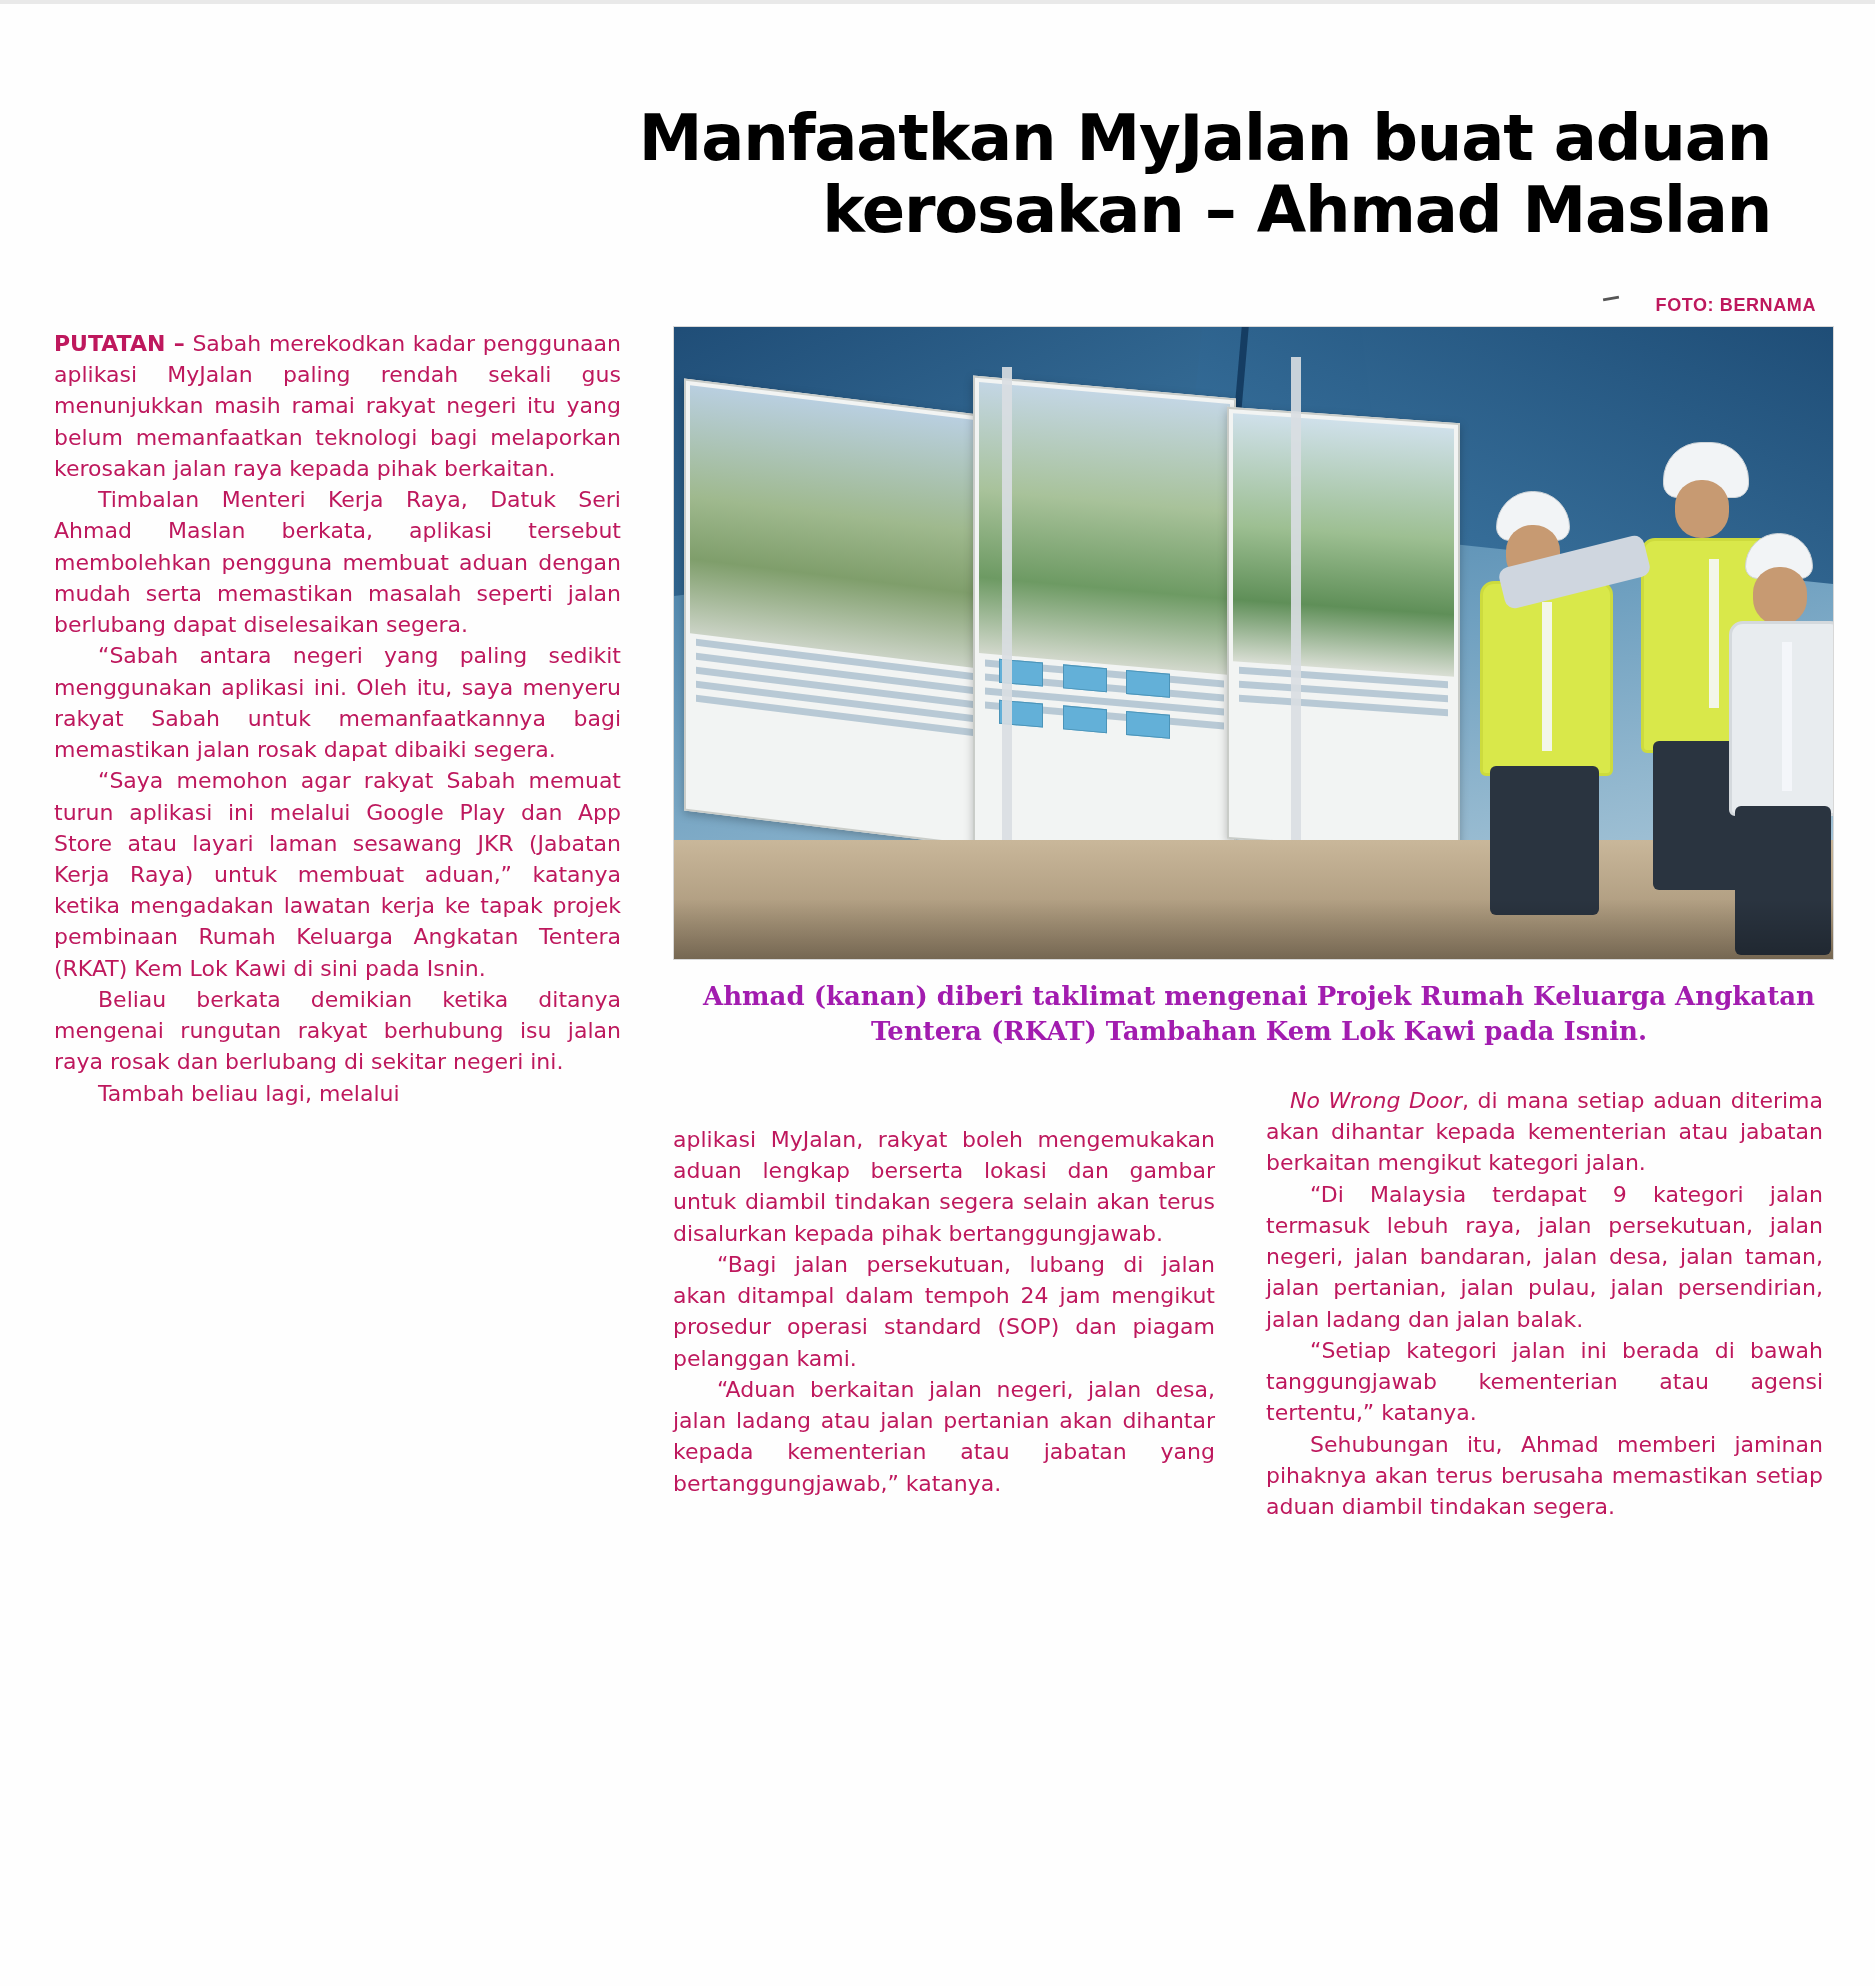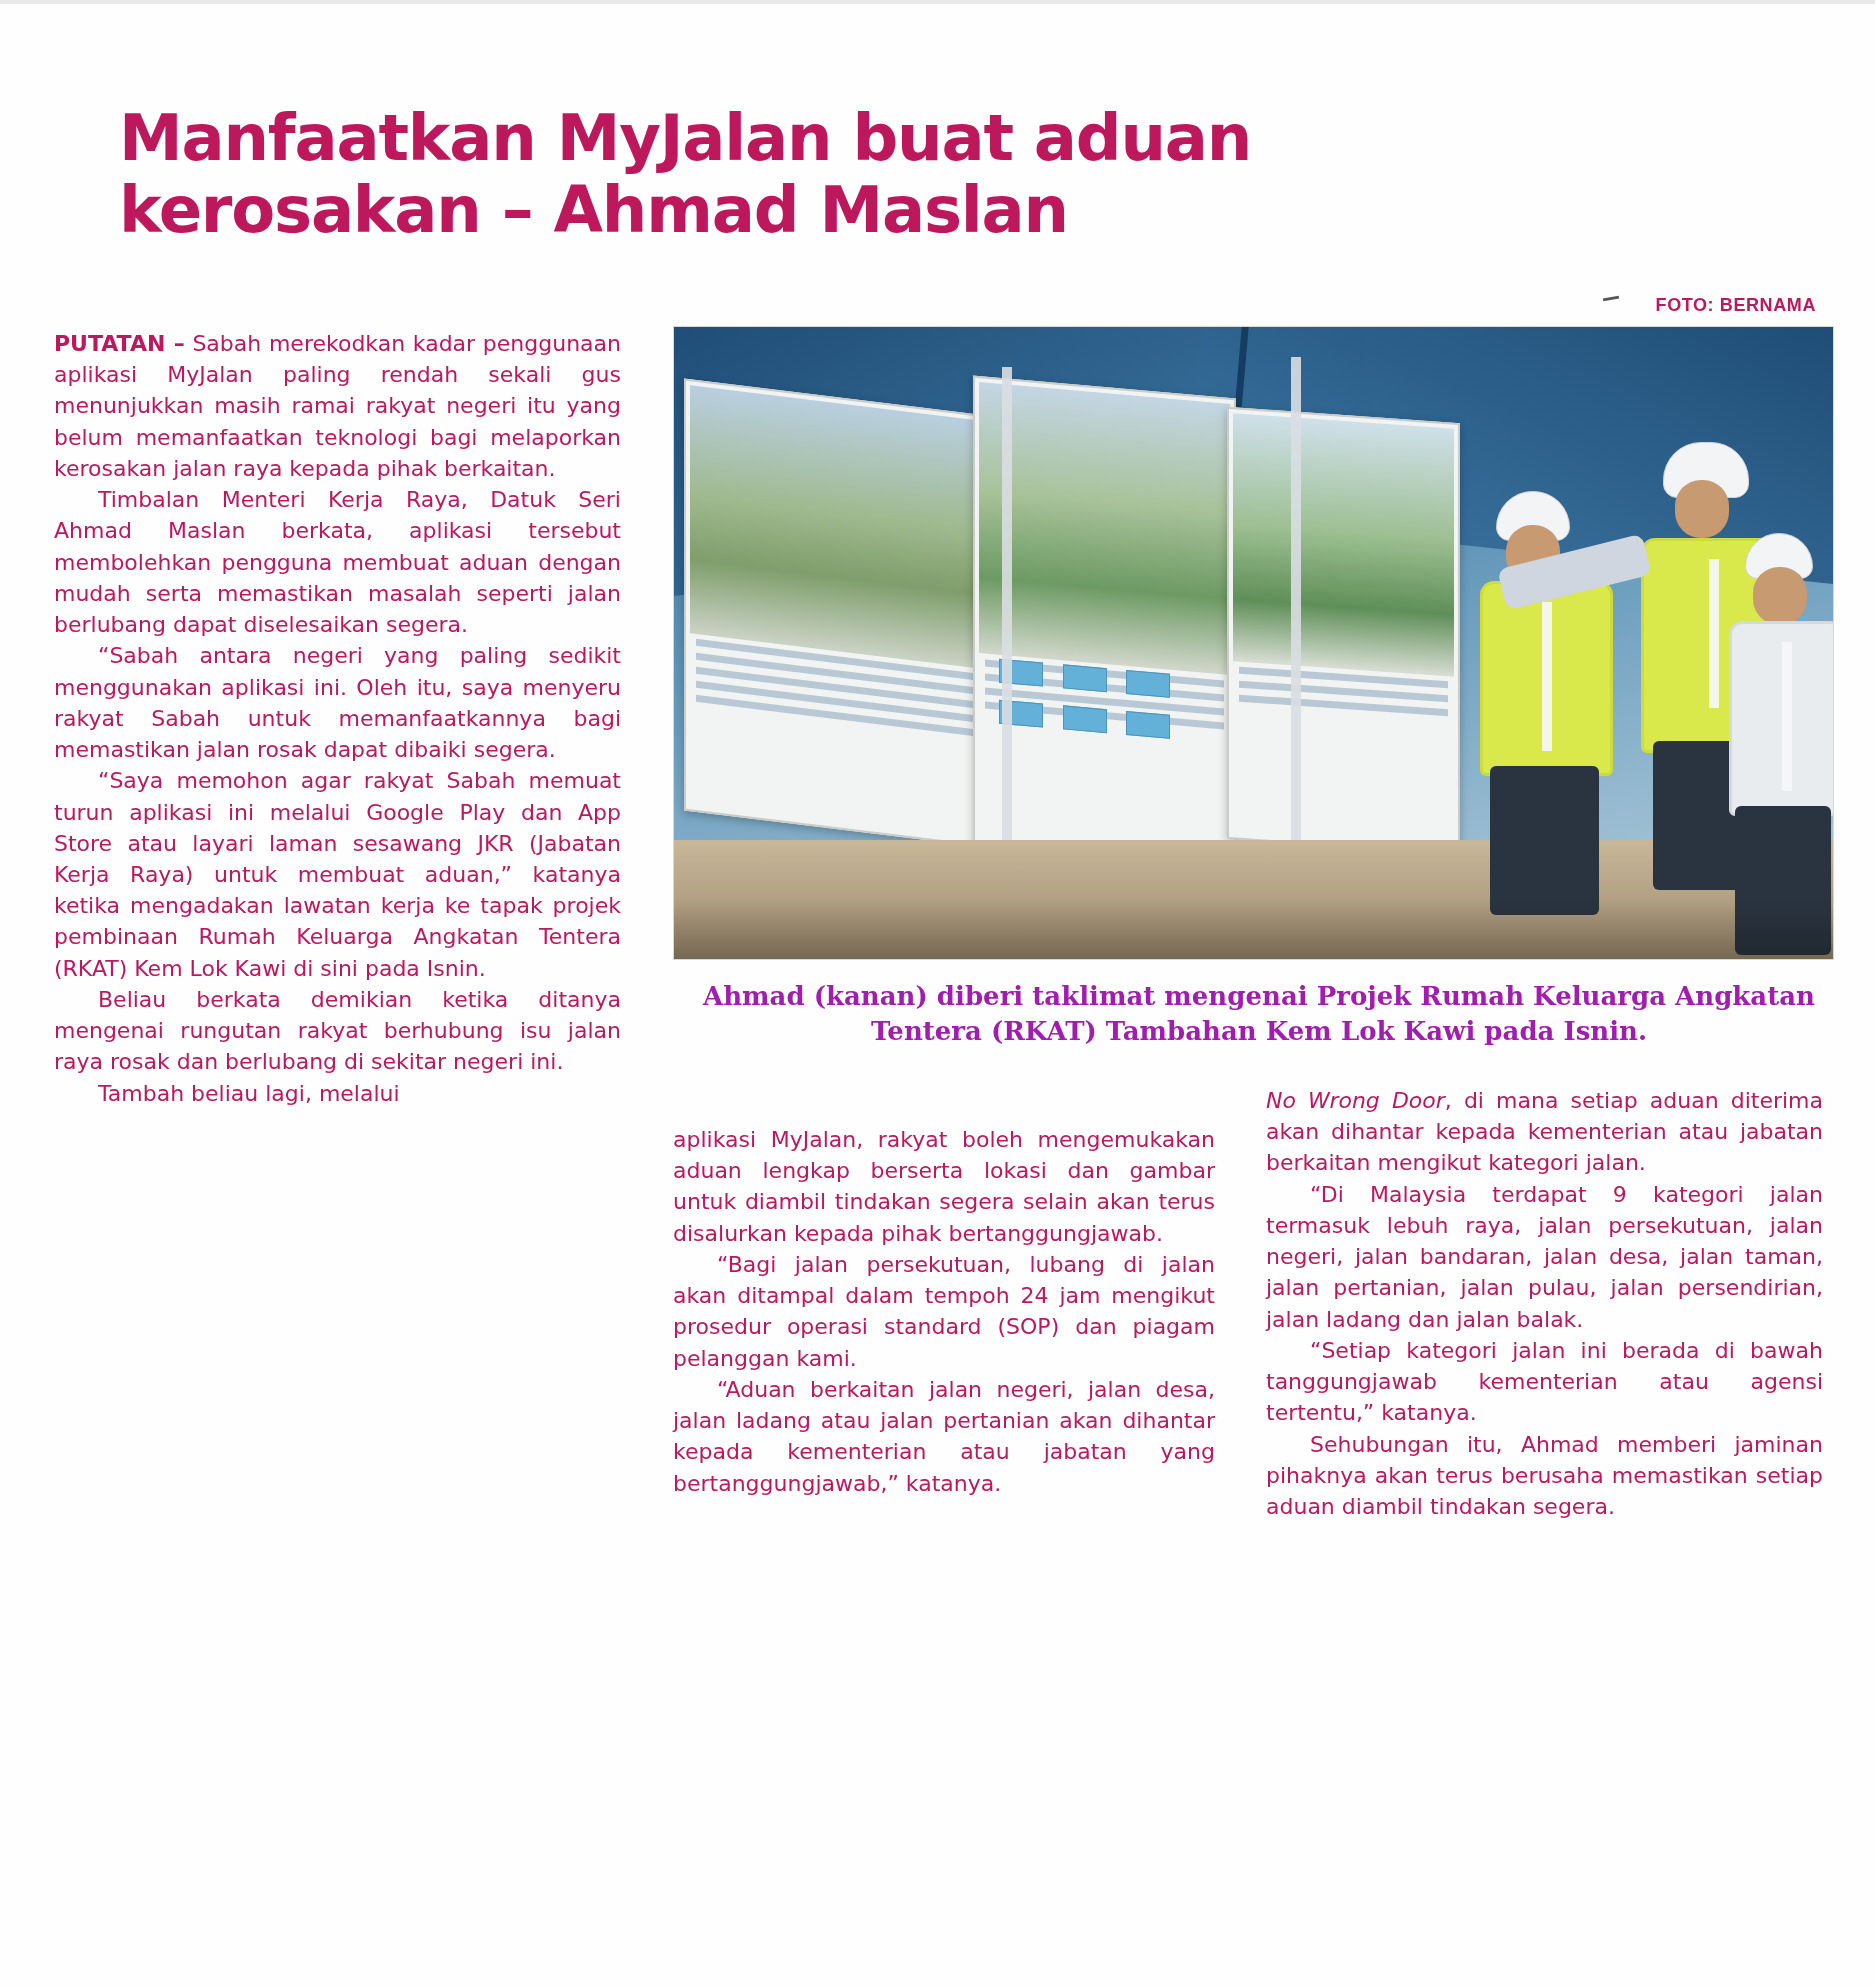--- a/index.html
+++ b/index.html
@@ -22,27 +22,27 @@
     height: 1986px;
     background: #fefefe;
   }
 
   
   .headline {
     position: absolute;
     left: 119px;
     top: 60px;
     width: 1652px;
-    text-align: left;
+    text-align: right;
     font-family: "DejaVu Sans", sans-serif;
     font-weight: bold;
     font-size: 64px;
     line-height: 1.12;
     letter-spacing: -1.2px;
-    color: #be185d;
+    color: #000000;
   }
   .headline .l2 { display: block; }
 
   
   .photo-credit {
     position: absolute;
     right: 60px;
     top: 295px;
     font-family: "Liberation Sans", sans-serif;
     font-size: 18px;
@@ -178,21 +178,21 @@
     text-align: justify;
     -webkit-hyphens: auto;
     hyphens: auto;
   }
   .col p { margin: 0; text-indent: 44px; }
   .col p.first { text-indent: 0; }
   .col1 { left: 54px; top: 328px; width: 567px; }
   .col2 { left: 673px; top: 1085px; width: 542px; margin-top: 39px; }
   .col3 { left: 1266px; top: 1085px; width: 557px; }
   .lead { font-weight: bold; }
-  .ital { font-style: italic; }
+  .ital { font-style: italic; margin-left: 24px; }
 
   .rule-top {
     position:absolute; left:0; top:0; width:100%; height:4px; background:#e9e9e9;
   }
 </style>
 </head>
 <body>
 
 <div class="page">
 

